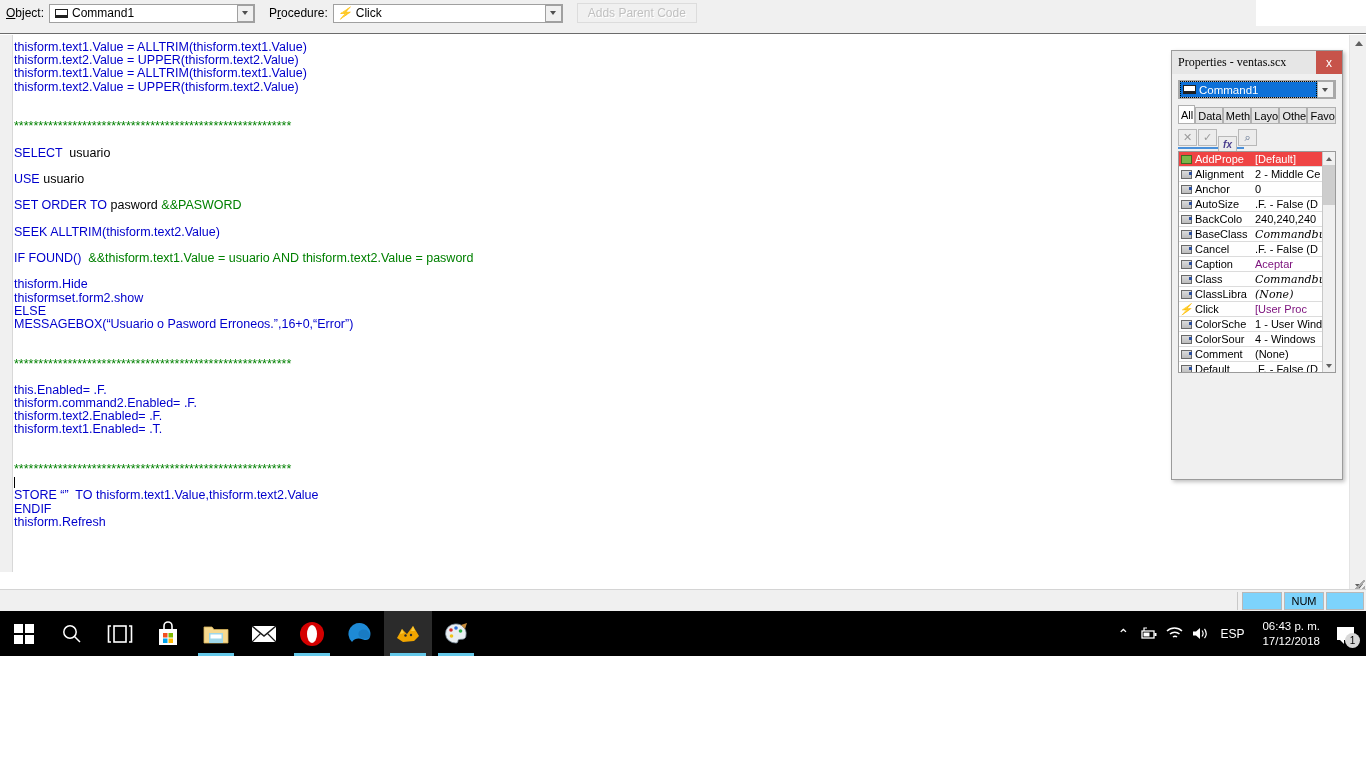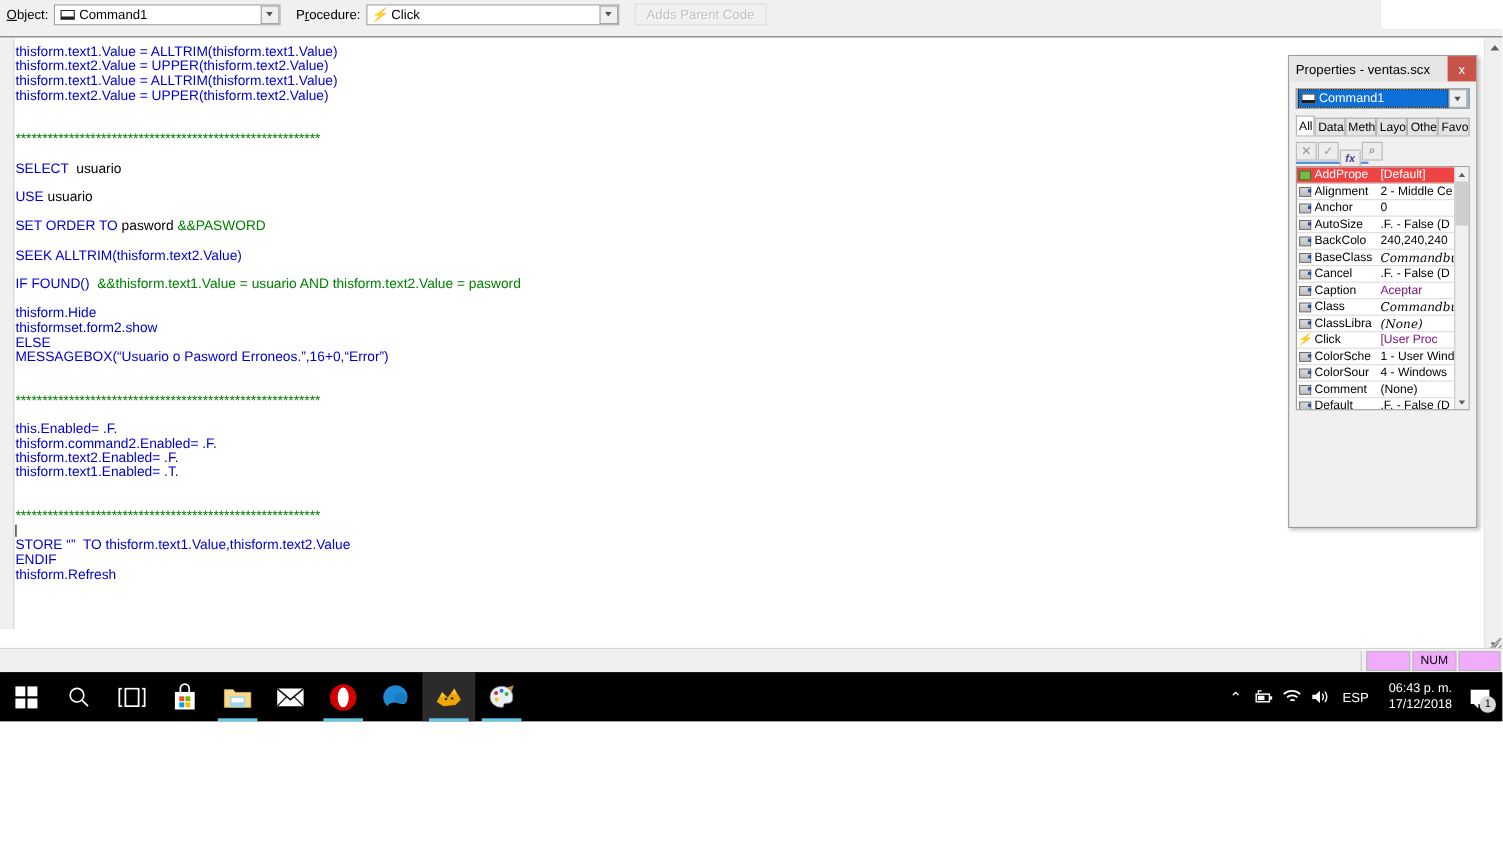--- a/index.html
+++ b/index.html
@@ -244,21 +244,21 @@
     border-top: 1px solid #d4d4d4;
     box-sizing: border-box;
     display: flex;
     align-items: center;
     justify-content: flex-end;
   }
   .status-panel {
     height: 18px;
     border: 1px solid #b8b8b8;
     box-sizing: border-box;
-    background: #f0abfc;
+    background: #7dd3fc;
     margin-right: 2px;
     display: flex;
     align-items: center;
     justify-content: center;
     font-size: 11px;
     color: #000;
   }
   .sp-a { width: 40px; }
   .sp-b { width: 40px; }
   .sp-c { width: 38px; }
@@ -282,20 +282,21 @@
     display: flex;
     align-items: center;
     padding-left: 6px;
     box-sizing: border-box;
     position: relative;
   }
   .prop-title-text {
     font-size: 12px;
     color: #000;
     font-weight: normal;
+    font-family: Liberation Serif, serif;
   }
   .prop-close {
     position: absolute;
     right: 0; top: 0;
     width: 26px; height: 23px;
     background: #c7534a;
     color: #ffffff;
     font-size: 12px;
     display: flex; align-items: center; justify-content: center;
   }

